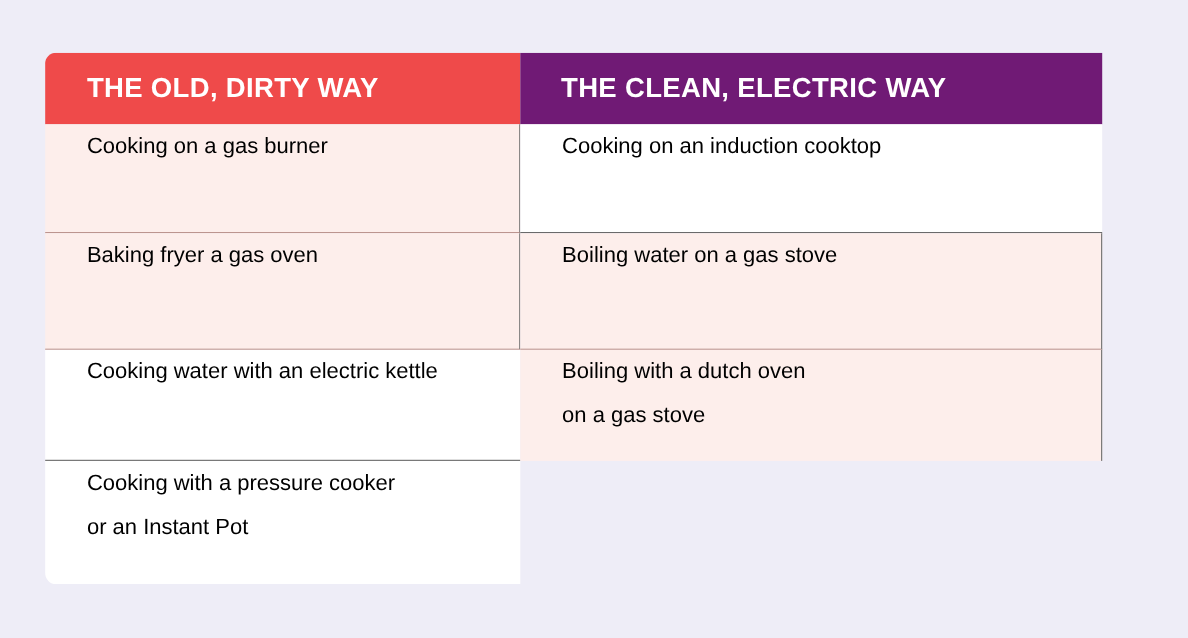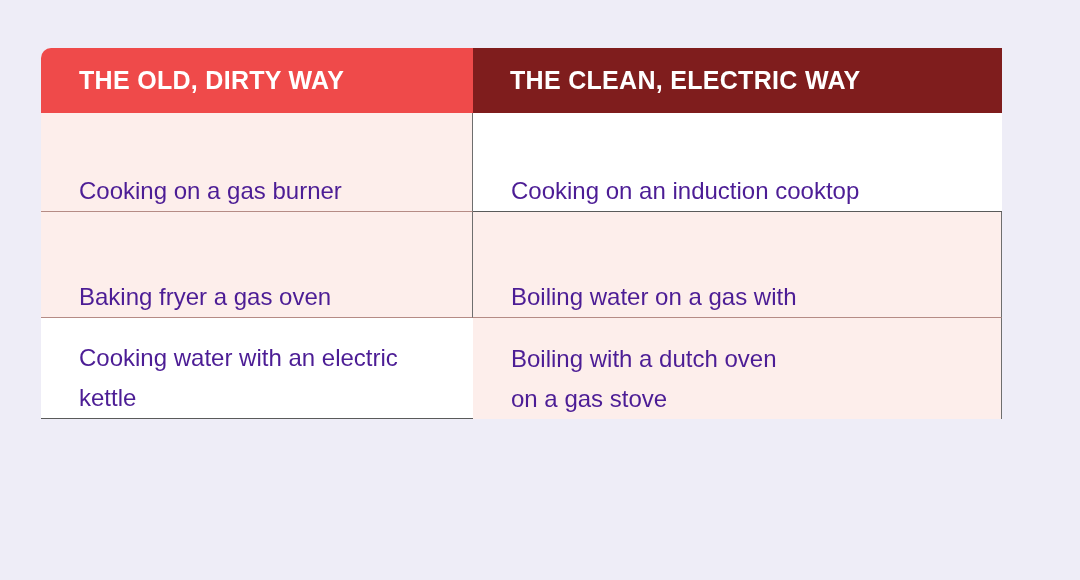--- a/index.html
+++ b/index.html
@@ -43,32 +43,32 @@
     font-size: 25px;
     font-weight: bold;
     letter-spacing: 0.3px;
     color: #ffffff;
     text-transform: uppercase;
   }
   .th.old {
     background: #ef4a4a;
   }
   .th.clean {
-    background: #7f1d1d;
+    background: #701a75;
     padding-left: 37px;
   }
 
   
   .td {
     display: flex;
-    align-items: flex-end;
+    align-items: flex-start;
     box-sizing: border-box;
-    font-size: 24px;
+    font-size: 20px;
     line-height: 40px;
-    color: #4c1d95;
+    color: #000000;
   }
   .td.old {
     background: #fdeeeb;
     padding-left: 38px;
     padding-right: 18px;
     border-bottom: 1px solid #b58b85;
     border-right: 1px solid #6e6e6e;
   }
   .td.clean {
     background: #ffffff;
@@ -103,25 +103,29 @@
     </div>
     <div class="td clean">
       <span class="cell-text">Cooking on an induction cooktop</span>
     </div>
 
     <div class="td old">
       <span class="cell-text">Baking fryer a gas oven</span>
     </div>
 
     <div class="td old">
-      <span class="cell-text">Boiling water on a gas with</span>
+      <span class="cell-text">Boiling water on a gas stove</span>
     </div>
     <div class="td clean">
       <span class="cell-text">Cooking water with an electric kettle</span>
     </div>
 
     <div class="td old last">
       <span class="cell-text">Boiling with a dutch oven
 on a gas stove</span>
     </div>
+    <div class="td clean last">
+      <span class="cell-text">Cooking with a pressure cooker
+or an Instant Pot</span>
+    </div>
 
   </div>
 </div>
 
 </body></html>

